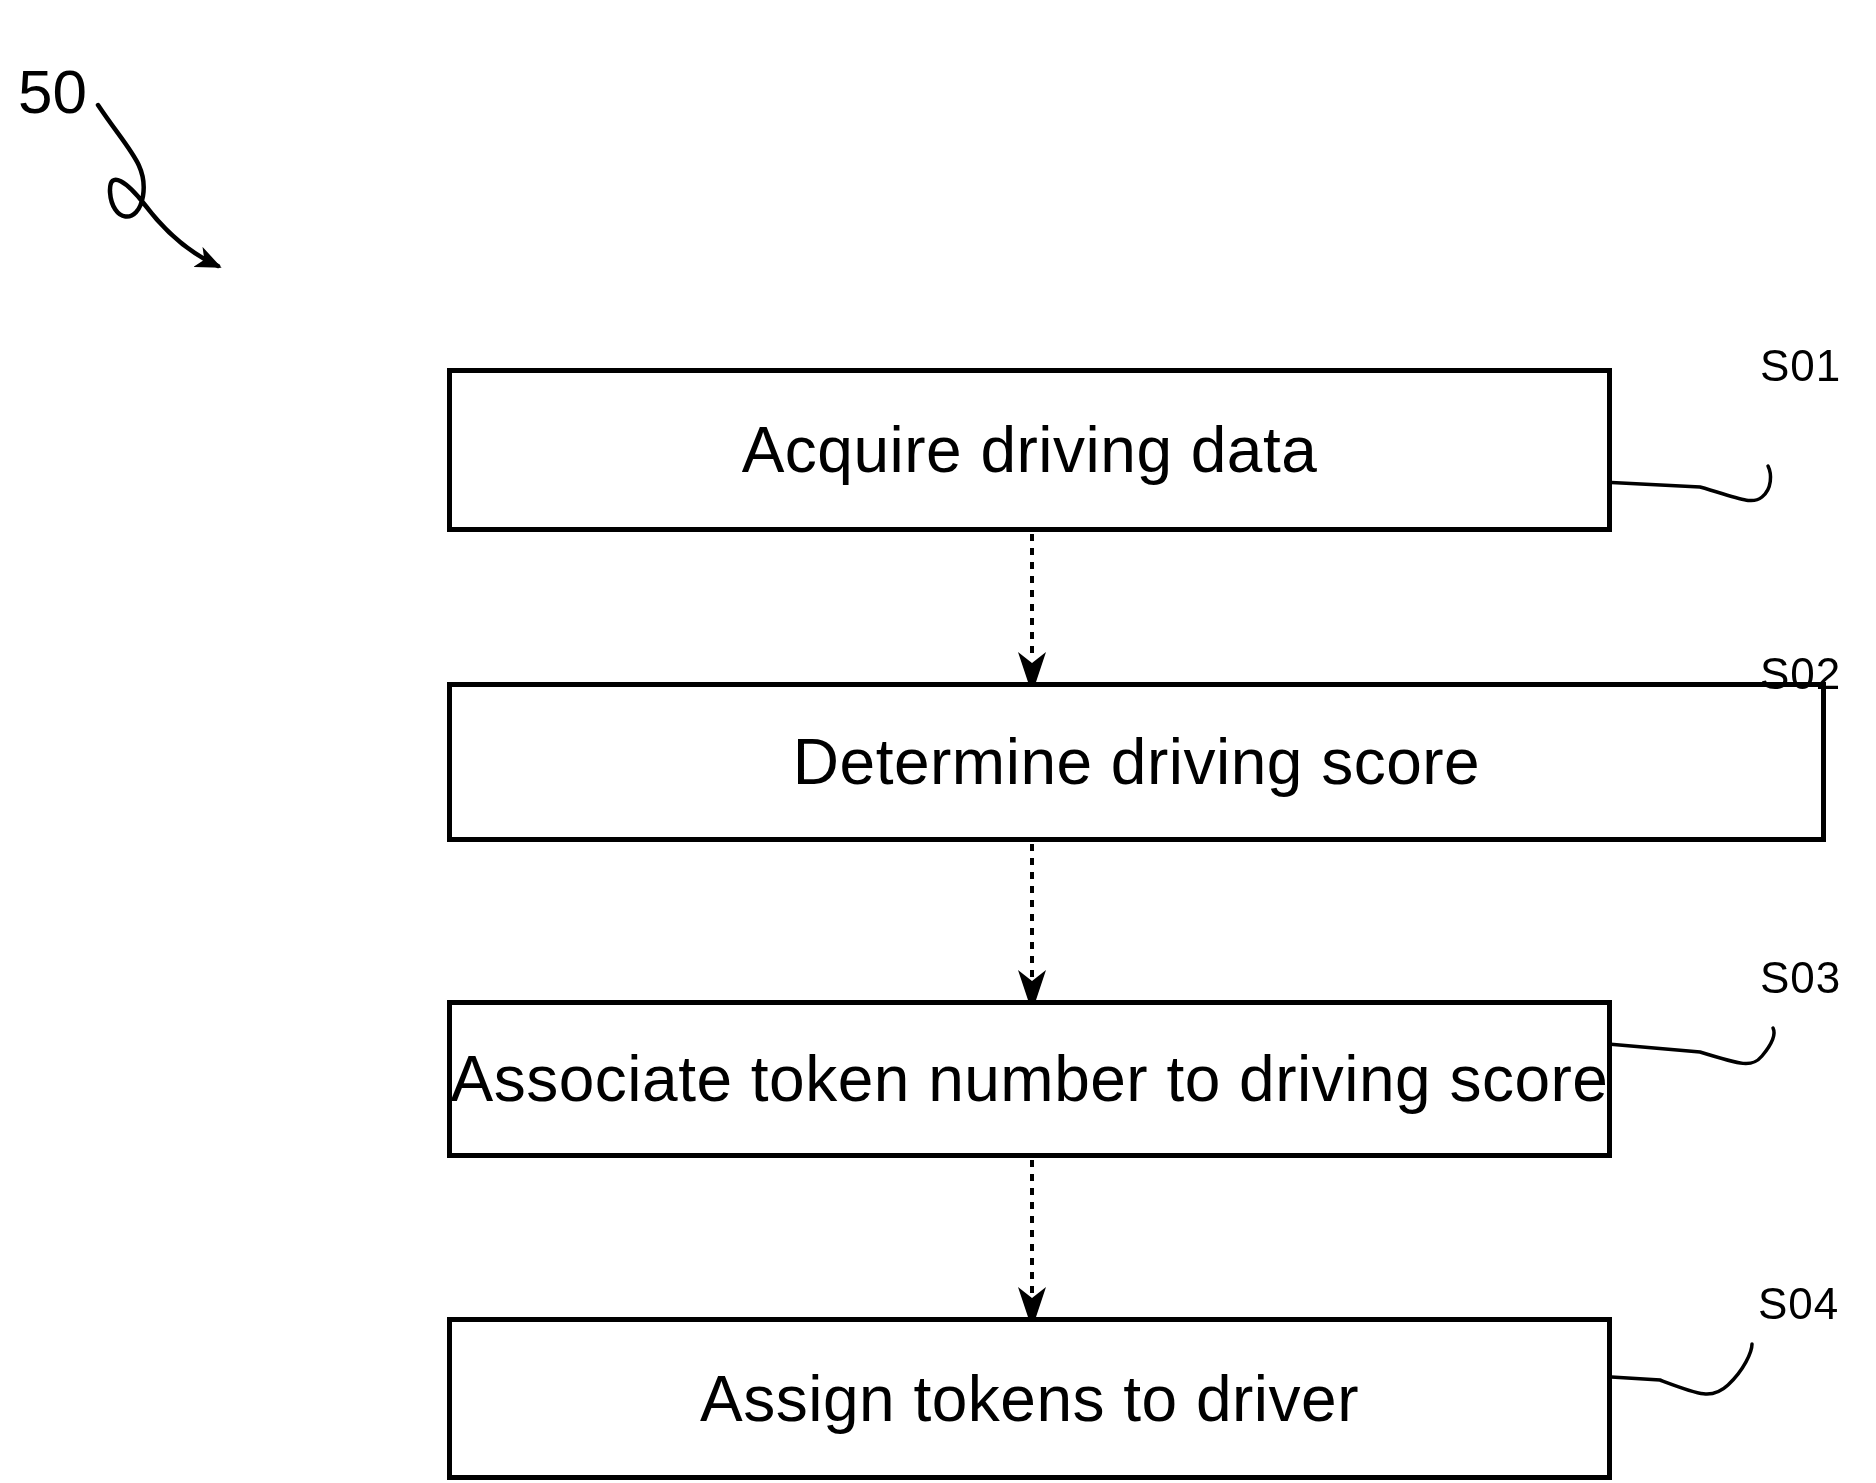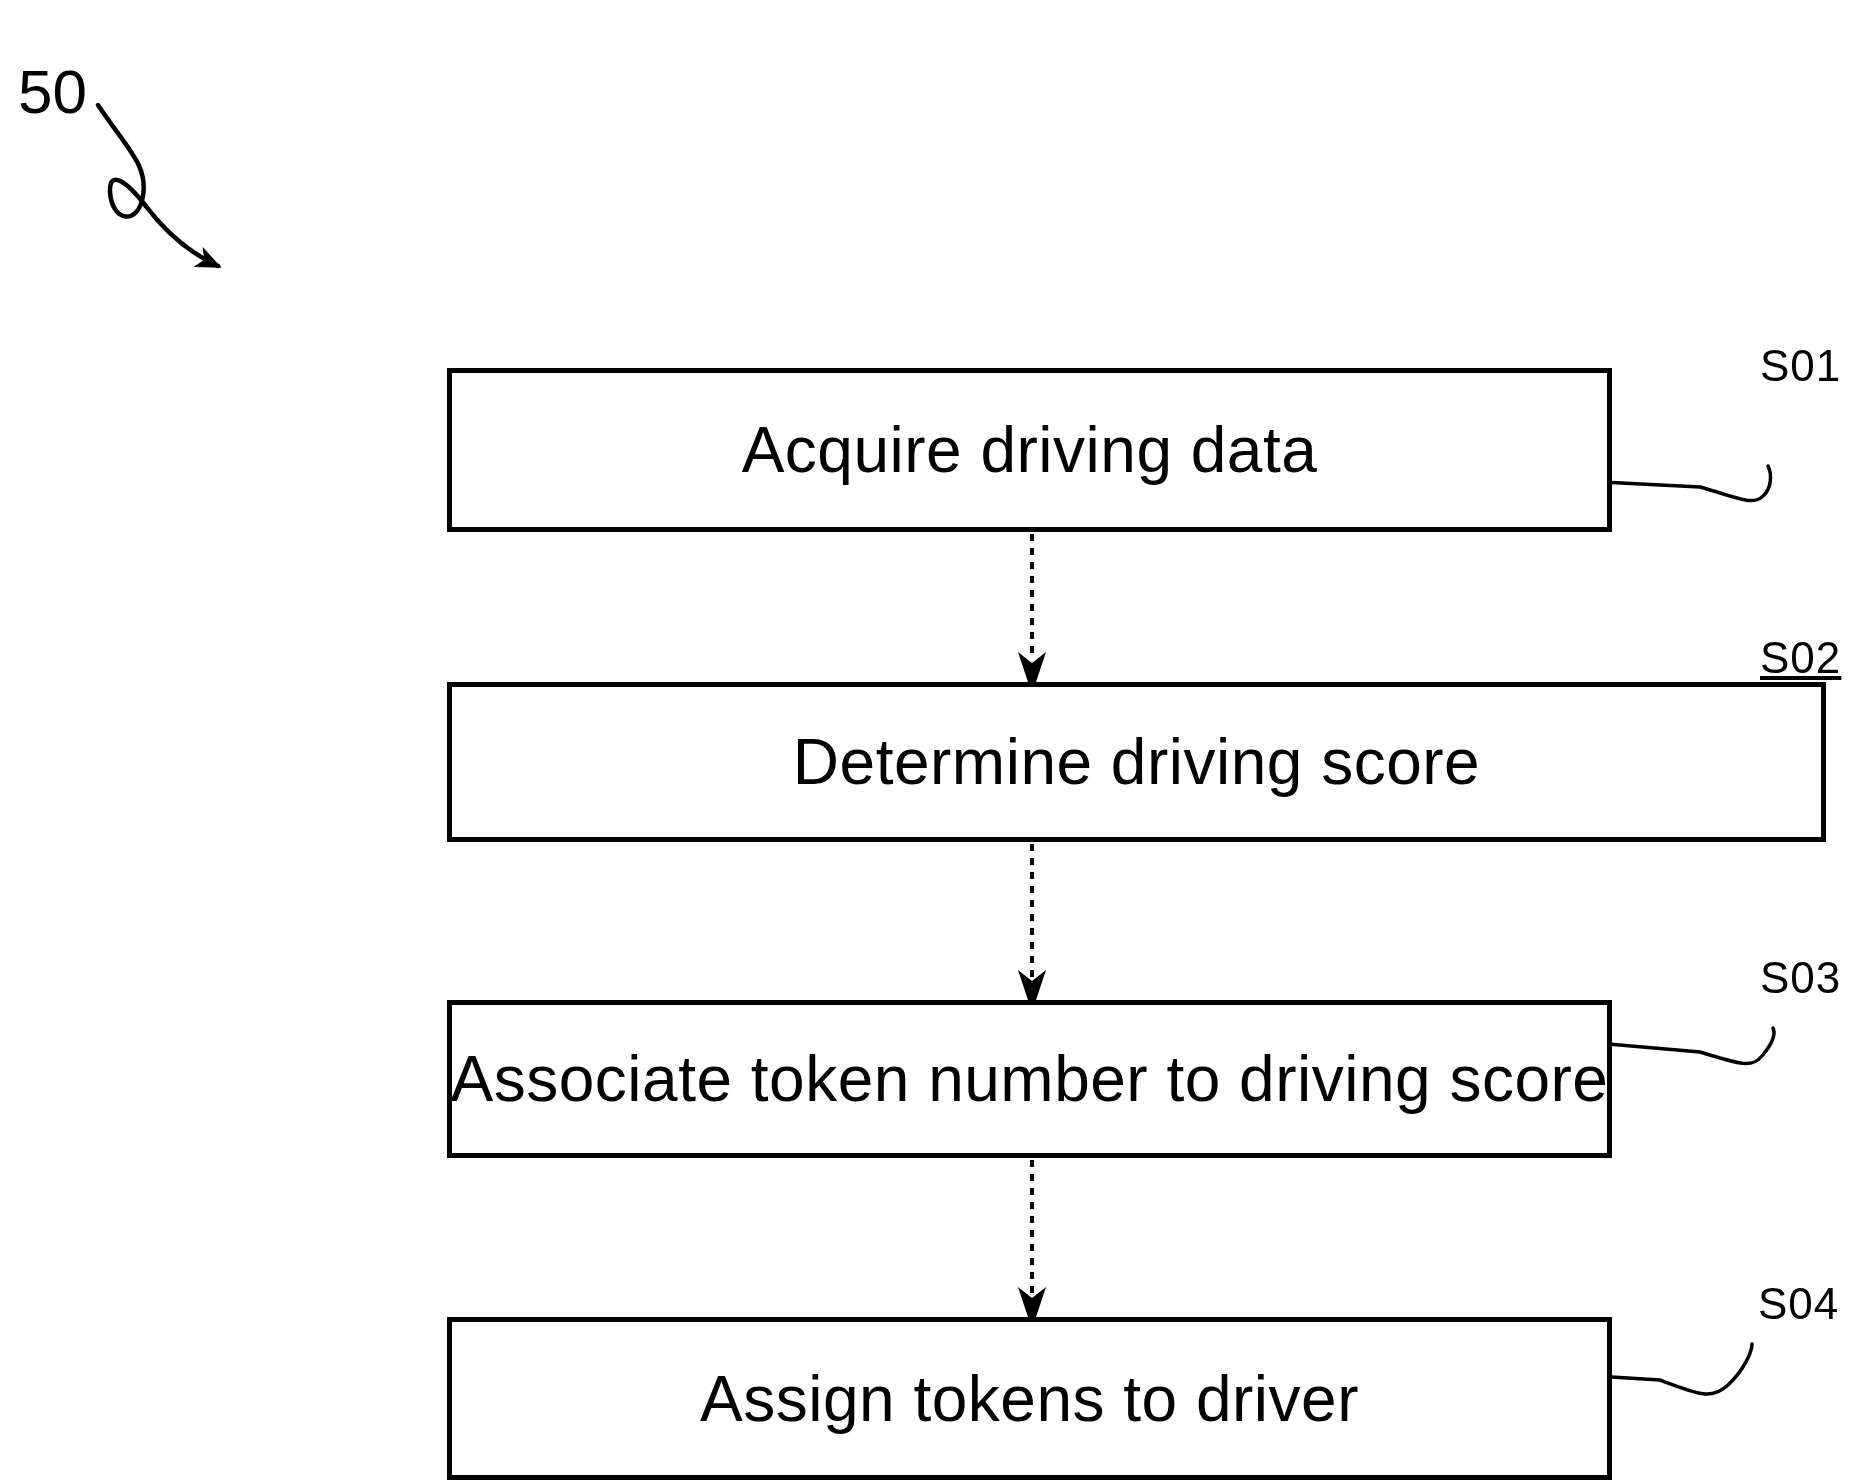--- a/index.html
+++ b/index.html
@@ -122,21 +122,21 @@
   <div class="fig-number" style="left: 18px; top: 48px; margin-top: 13px;">50</div>
 
   <div class="step-box" style="left: 447px; top: 368px; width: 1165px; height: 164px;">
     <span class="step-box-label">Acquire driving data</span>
   </div>
   <div class="ref-label" style="left: 1760px; top: 344px;">S01</div>
 
   <div class="step-box" style="left: 447px; top: 682px; width: 1379px; height: 160px;">
     <span class="step-box-label">Determine driving score</span>
   </div>
-  <div class="ref-label" style="left: 1760px; top: 636px; text-decoration: underline;">S02</div>
+  <div class="ref-label" style="left: 1760px; top: 652px;">S02</div>
 
   <div class="step-box" style="left: 447px; top: 1000px; width: 1165px; height: 158px;">
     <span class="step-box-label">Associate token number to driving score</span>
   </div>
   <div class="ref-label" style="left: 1760px; top: 956px;">S03</div>
 
   <div class="step-box" style="left: 447px; top: 1317px; width: 1165px; height: 163px;">
     <span class="step-box-label">Assign tokens to driver</span>
   </div>
   <div class="ref-label" style="left: 1758px; top: 1282px; text-align: center;">S04</div>

